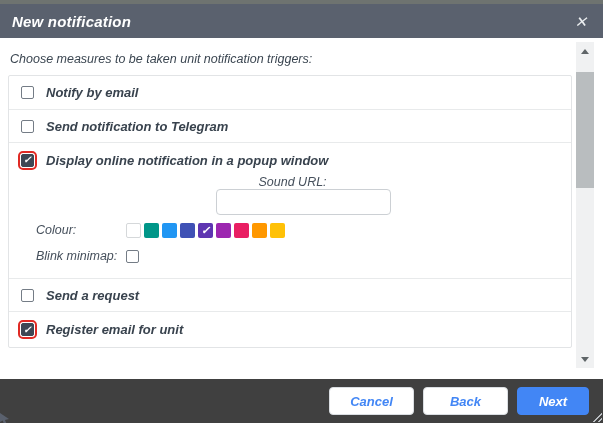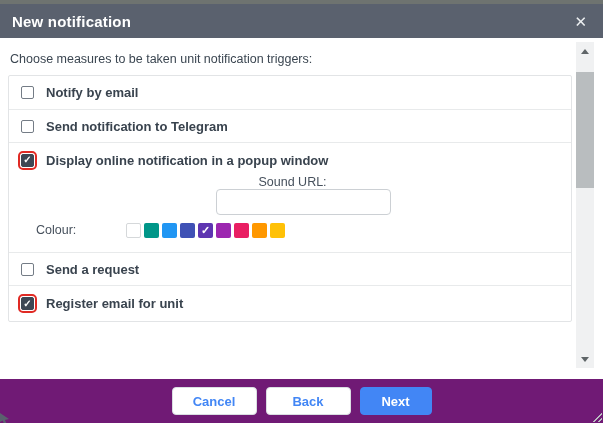--- a/index.html
+++ b/index.html
@@ -1,15 +1,15 @@
 <!DOCTYPE html>
 <html><head>
 <meta charset="utf-8">
 <style>
-  * { margin:0; padding:0; box-sizing:border-box; }
+  * { margin:0; padding:0; box-sizing:border-box;font-style:italic; }
   html,body { width:603px; height:423px; }
   body {
     font-family:"Liberation Sans", sans-serif;
     background:#ffffff; overflow:hidden; position:relative;
   }
   .top-strip { height:4px; background:#6e7370; }
   .titlebar {
     height:34px; background:#5a616e; color:#ffffff;
     display:flex; align-items:center; padding:0 16px 0 12px;
   }
@@ -62,22 +62,22 @@
   .scrollbar {
     position:absolute; top:42px; right:9px; width:18px; height:326px;
     background:#f0f1f2; display:flex; flex-direction:column;
   }
   .scroll-btn { height:18px; flex:none; display:flex; align-items:center; justify-content:center; cursor:pointer; }
   .tri-up { width:0; height:0; border-left:4px solid transparent; border-right:4px solid transparent; border-bottom:5px solid #5f6568; }
   .tri-down { width:0; height:0; border-left:4px solid transparent; border-right:4px solid transparent; border-top:5px solid #5f6568; }
   .scroll-track { flex:1; position:relative; }
   .scroll-thumb { position:absolute; top:12px; left:0; right:0; height:116px; background:#b9bdbf; cursor:grab; }
   .footer {
-    position:absolute; left:0; right:0; bottom:0; height:44px; background:#701a75;
-    display:flex; align-items:center; justify-content:center; gap:9px; padding:0 14px;
+    position:absolute; left:0; right:0; bottom:0; height:44px; background:#404040;
+    display:flex; align-items:center; justify-content:flex-end; gap:9px; padding:0 14px;
   }
   .btn {
     height:28px; border-radius:4px; font-size:13px; font-weight:bold;
     display:flex; align-items:center; justify-content:center; cursor:pointer;
   }
   .btn.ghost { min-width:85px; background:#fff; border:1px solid #dadee2; color:#4286f5; }
   .btn.primary { min-width:72px; background:#4286f5; border:1px solid #4286f5; color:#fff; }
   .resize-handle {
     position:absolute; right:1px; bottom:1px; width:10px; height:10px;
     background:repeating-linear-gradient(-45deg, transparent 0 2px, #b9bdc1 2px 3.5px);
@@ -128,20 +128,24 @@
           <div class="swatch" style="background: rgb(0, 150, 136);"></div>
           <div class="swatch" style="background: rgb(33, 150, 243);"></div>
           <div class="swatch" style="background: rgb(63, 81, 181);"></div>
           <div class="swatch selected" style="background: rgb(94, 53, 177);"></div>
           <div class="swatch" style="background: rgb(156, 39, 176);"></div>
           <div class="swatch" style="background: rgb(233, 30, 99);"></div>
           <div class="swatch" style="background: rgb(255, 152, 0);"></div>
           <div class="swatch" style="background: rgb(255, 193, 7);"></div>
         </div>
     </div>
+    <div class="sub-row">
+      <span class="sub-label">Blink minimap:</span>
+      <span class="cb"></span>
+    </div>
   </div>
 
 
   <div class="row simple">
     <span class="cb"></span>
     <span class="row-label">Send a request</span>
   </div>
 
   <div class="row simple last">
     <span class="cb checked hl"></span>

